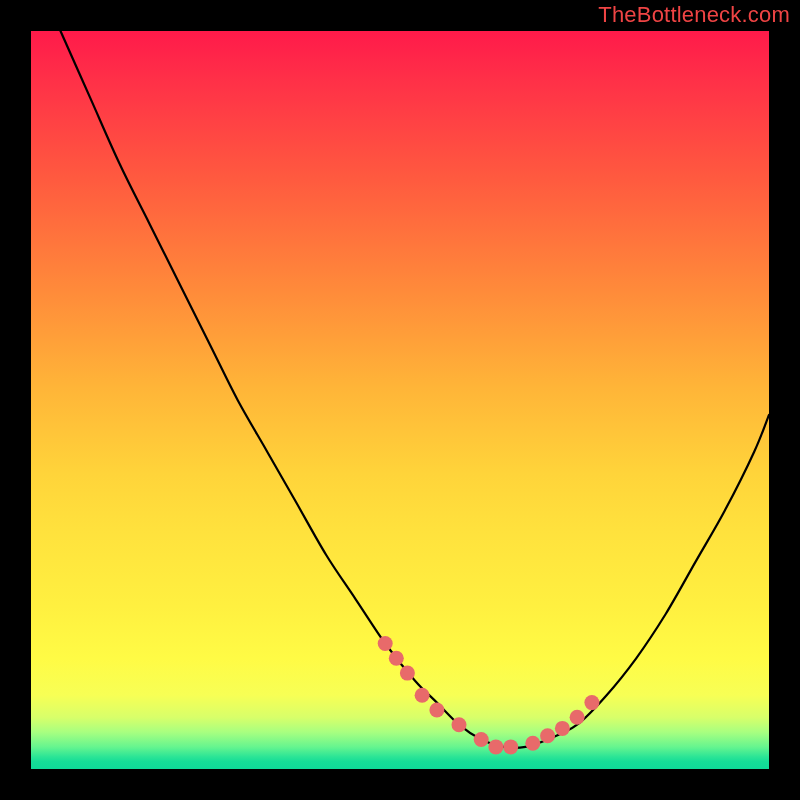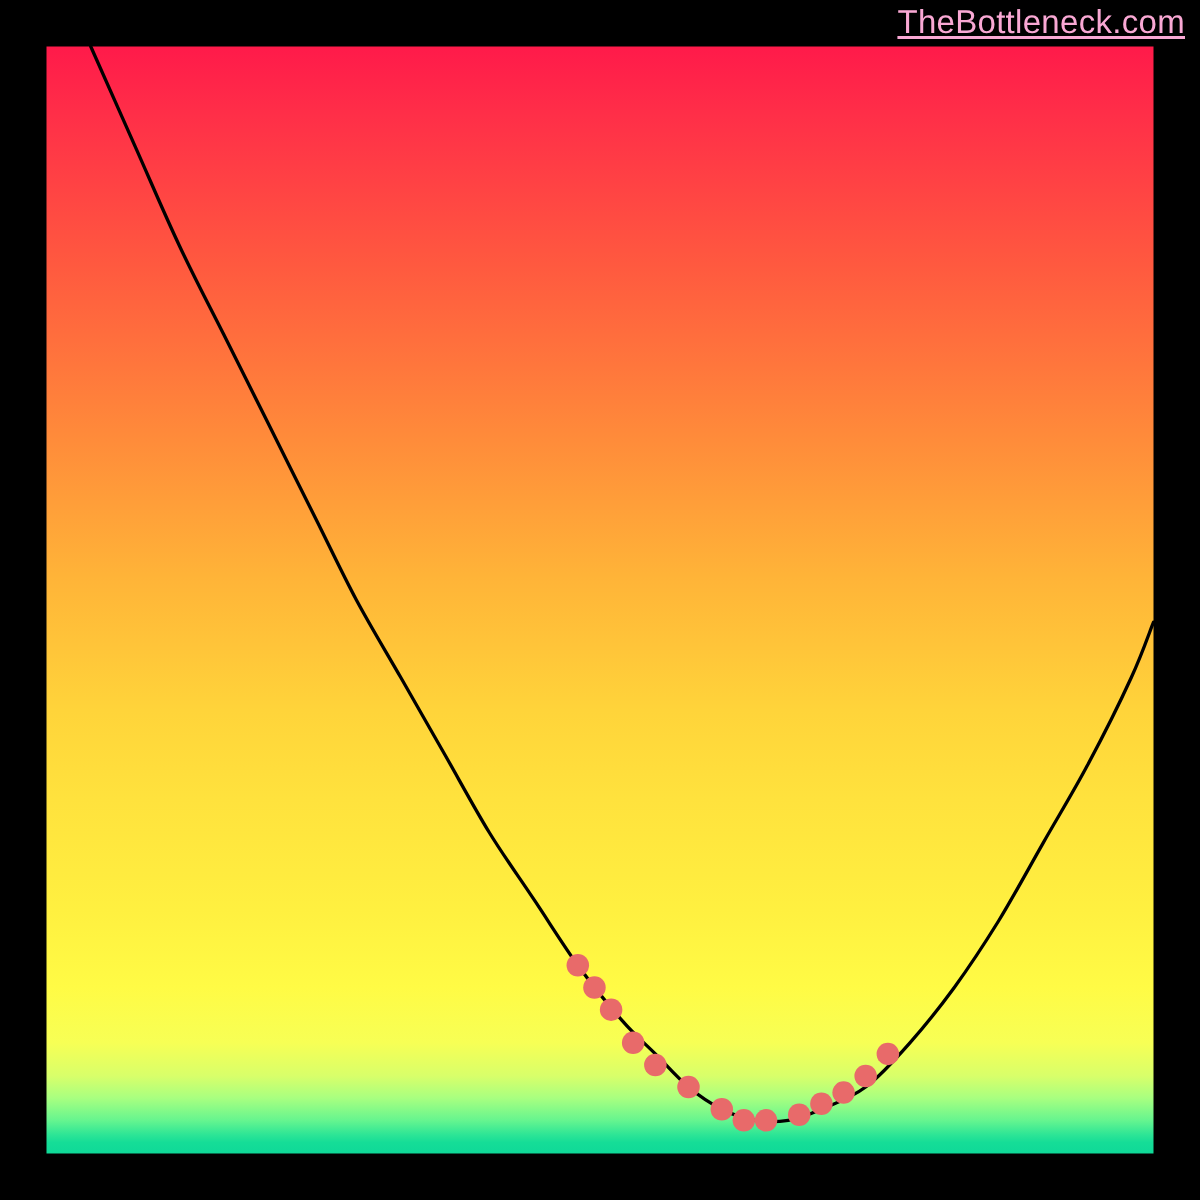--- a/index.html
+++ b/index.html
@@ -14,25 +14,24 @@
   .stage {
     position: relative;
     width: 800px;
     height: 800px;
     background: #000;
   }
   .watermark {
     position: absolute;
     top: 2px;
     right: 10px;
-    color: #f9a8d4;
+    color: #ef4444;
     font-size: 22px;
     letter-spacing: 0.2px;
     user-select: none;
-    text-decoration: underline;
   }
   .plot {
     position: absolute;
     left: 31px;
     top: 31px;
     width: 738px;
     height: 738px;
     
     background: linear-gradient(
       to bottom,

